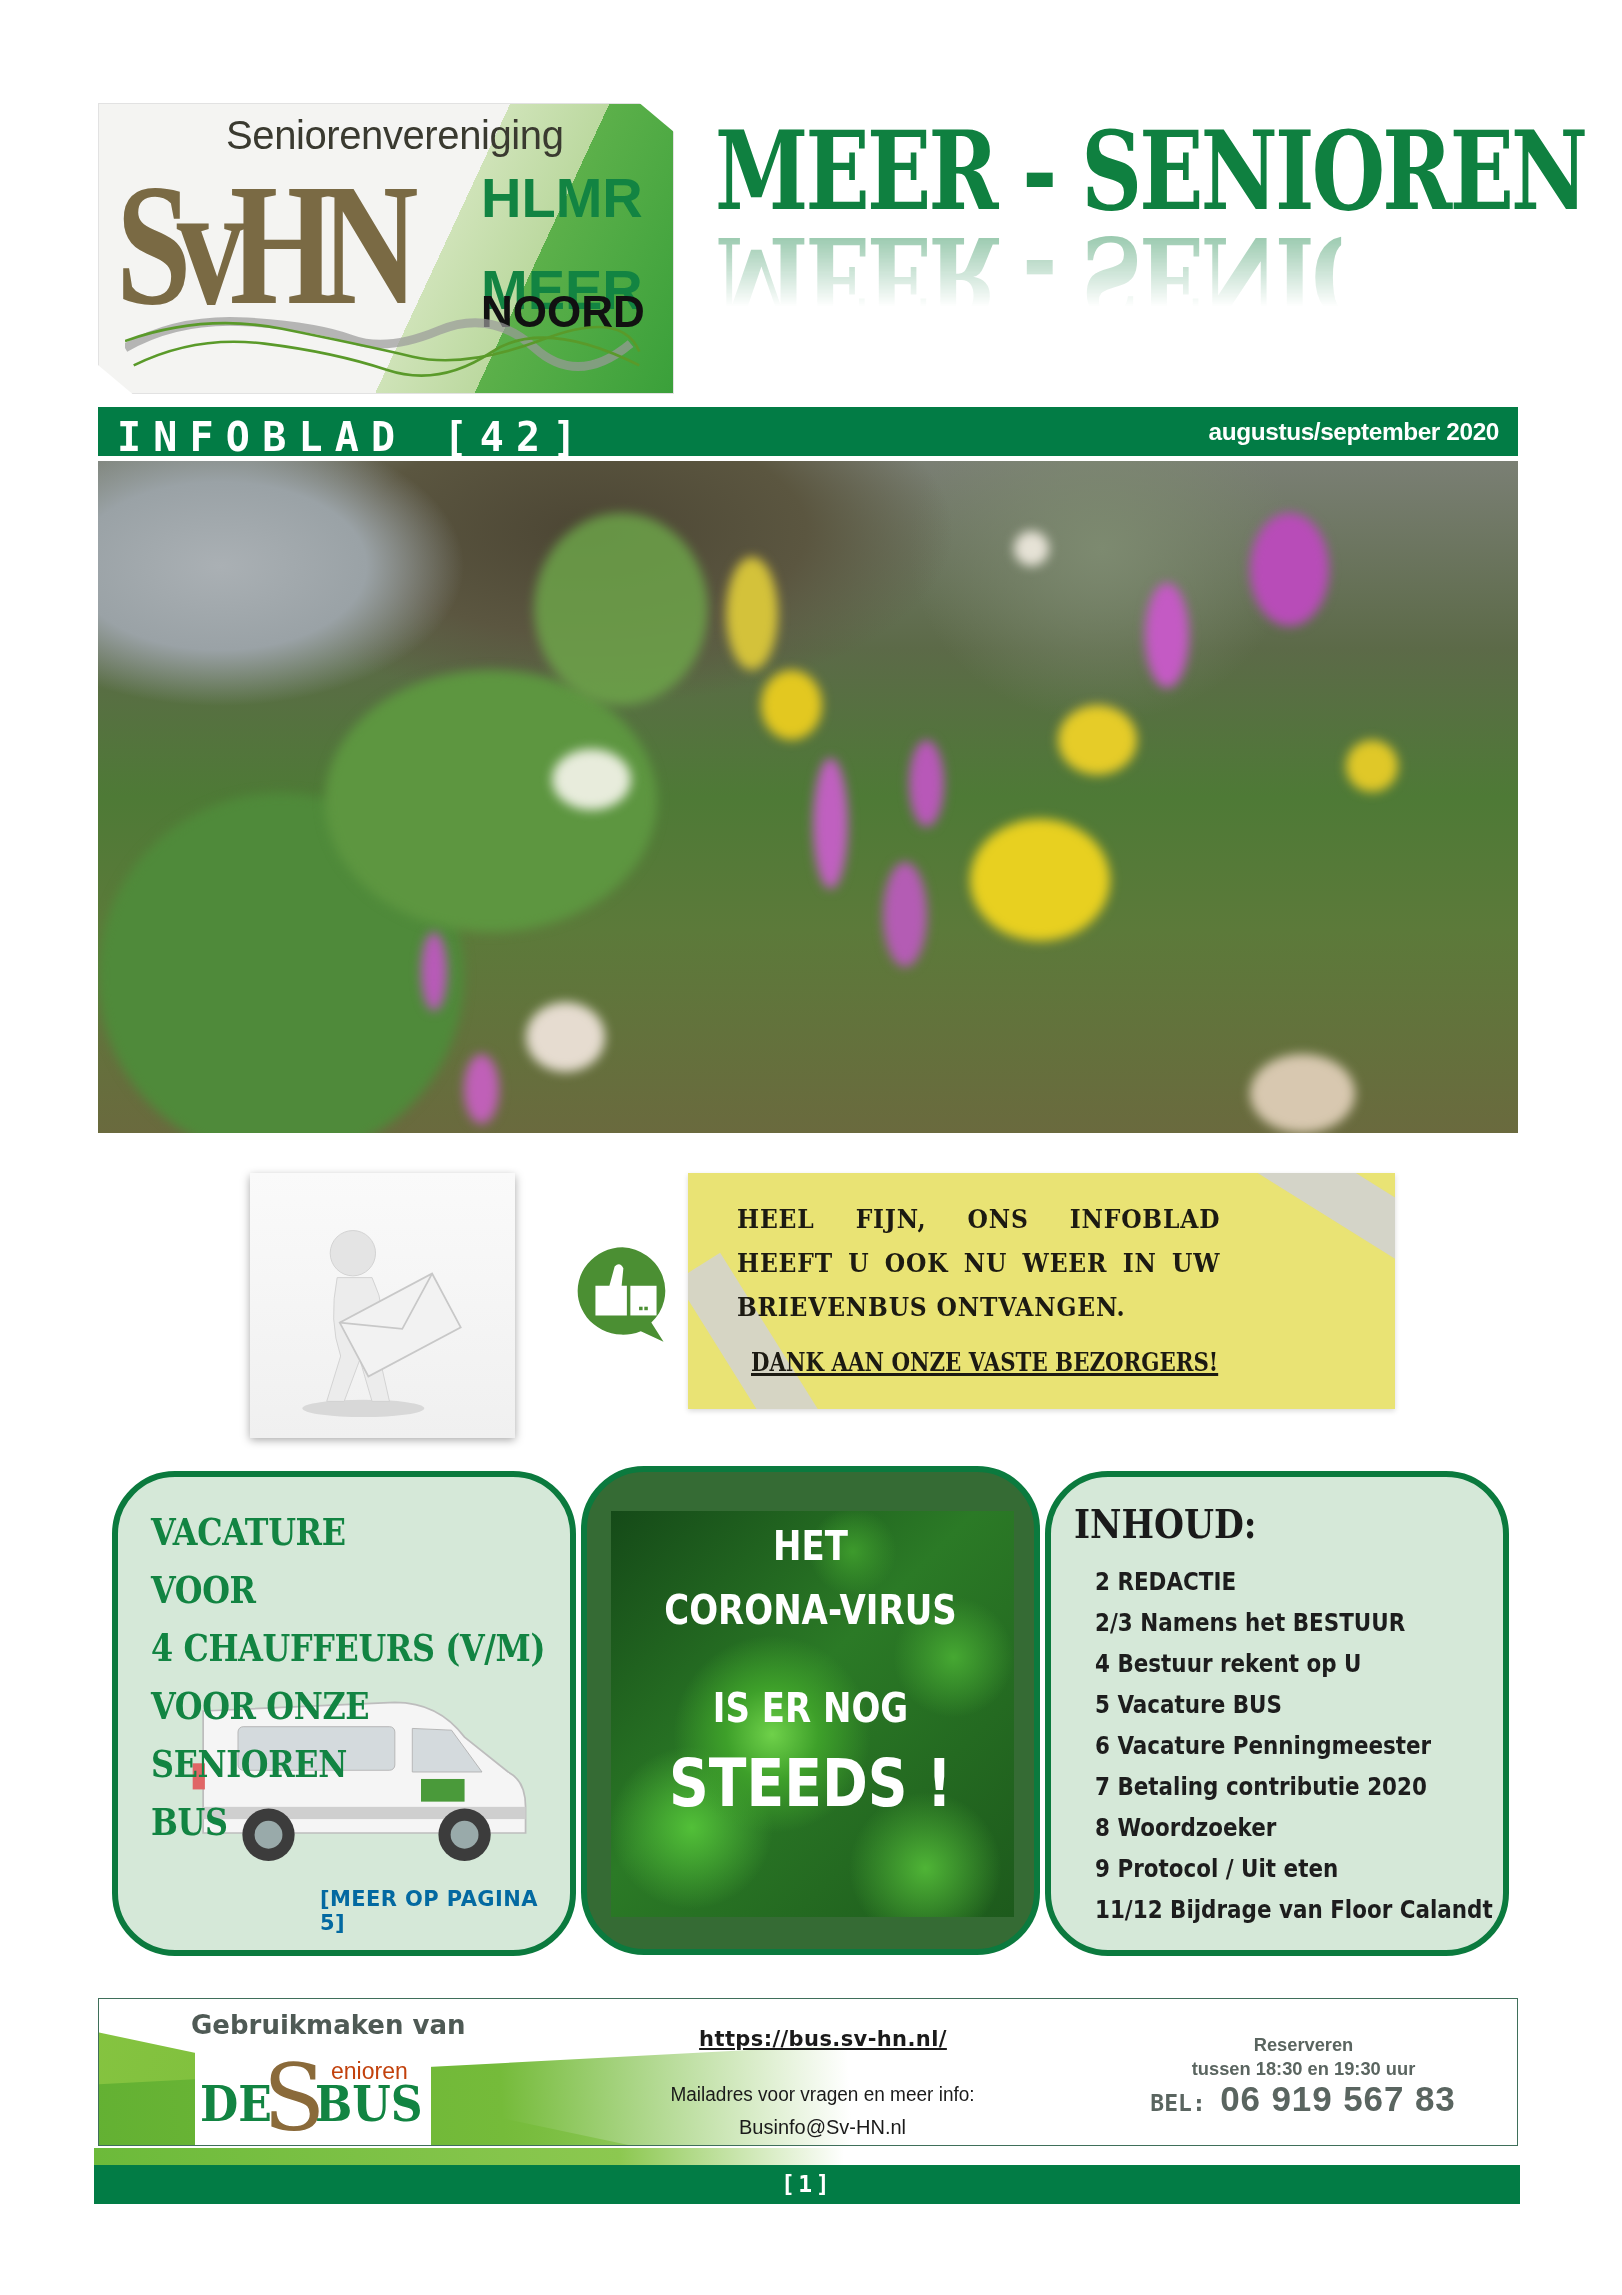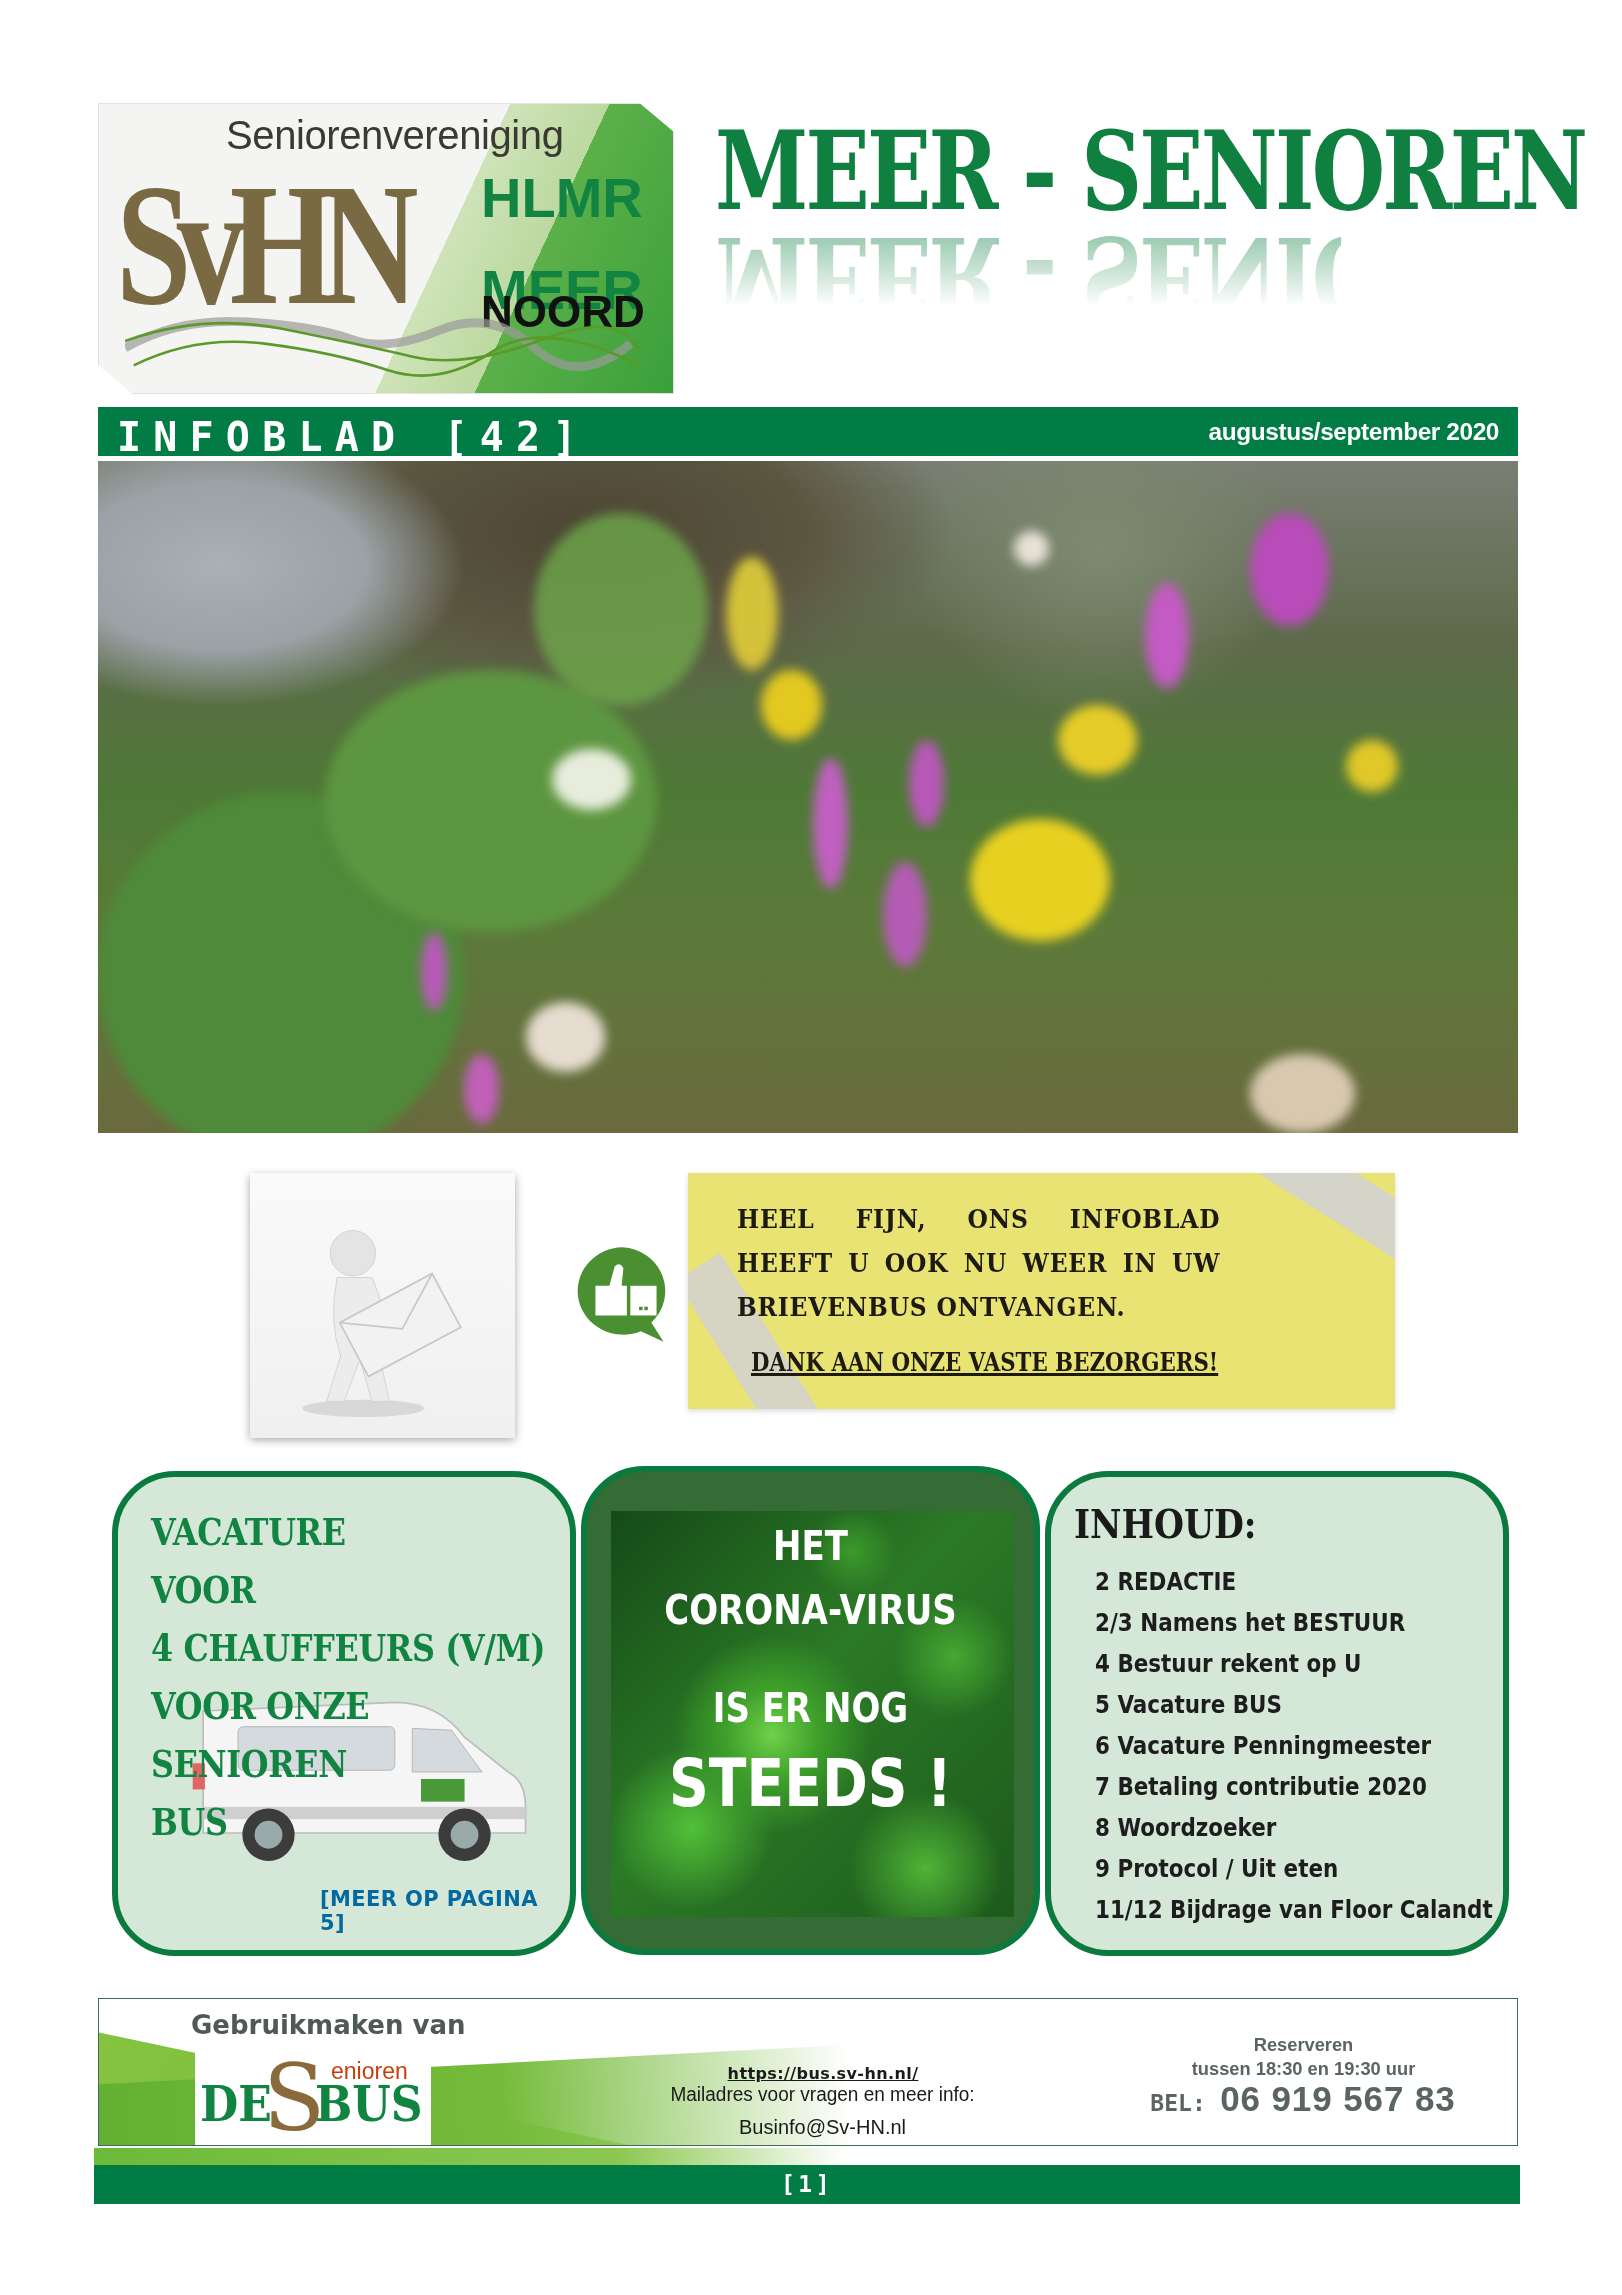--- a/index.html
+++ b/index.html
@@ -86,21 +86,21 @@
   #busbox { left: 98px; top: 1998px; width: 1420px; height: 148px; border: 1.3px solid #3f6f5a; background: #fff; overflow: hidden; }
   #busbox .swoosh1 { position: absolute; left: -35px; top: 26px; width: 785px; height: 227px; background: linear-gradient(100deg, #86c440 0%, #7bbd3c 40%, rgba(160,210,100,0.7) 70%, rgba(255,255,255,0) 100%); transform: rotate(12deg); transform-origin: left top; }
   #busbox .swoosh2 { position: absolute; left: -35px; top: 87px; width: 872px; height: 174px; background: linear-gradient(90deg, #62b032 0%, #75bb3a 50%, rgba(255,255,255,0) 90%); transform: rotate(-3deg); transform-origin: left top; }
   #busbox .gebruik { position: absolute; left: 92px; top: 10.5px; font-family: "DejaVu Sans", sans-serif; font-weight: bold; font-size: 26px; color: #4f5a55; }
   #busbox .desbus { position: absolute; left: 96px; top: 52px; width: 236px; height: 98px; background: #fff; }
   #busbox .desbus .de { position: absolute; left: 5.2px; top: 24.4px; font-family: "DejaVu Serif", serif; font-weight: bold; font-size: 49px; color: #128442; transform: scaleX(0.9); transform-origin: left top; }
   #busbox .desbus .s { position: absolute; left: 68px; top: -5.2px; font-family: "DejaVu Serif", serif; font-size: 91px; color: #8a6a3a; }
   #busbox .desbus .en { position: absolute; left: 112px; top: 7px; font-size: 23px; color: #c2410c; margin-left: 24px; }
   #busbox .desbus .bus { position: absolute; left: 120px; top: 24.4px; font-family: "DejaVu Serif", serif; font-weight: bold; font-size: 49px; color: #128442; transform: scaleX(0.9); transform-origin: left top; }
   #busbox .desbus .bar { position: absolute; left: 5.2px; top: 75px; width: 225px; height: 17.4px; background: #4d7c0f; color: #fff; font-size: 9.6px; text-align: center; line-height: 17.4px; letter-spacing: 0.4px; margin-top: 19px; }
-  #busbox .url { position: absolute; left: 558px; top: 28px; width: 332px; text-align: center; font-family: "DejaVu Sans", sans-serif; font-weight: bold; font-size: 16px; text-decoration: underline; color: #1a1a1a; letter-spacing: 0.4px; margin-top: 37px; }
+  #busbox .url { position: absolute; left: 558px; top: 28px; width: 332px; text-align: center; font-family: "DejaVu Sans", sans-serif; font-weight: bold; font-size: 21px; text-decoration: underline; color: #1a1a1a; letter-spacing: 0.4px; }
   #busbox .mail1 { position: absolute; left: 523px; top: 84px; width: 401px; text-align: center; font-size: 20px; color: #1a1a1a; transform: scaleX(0.95); }
   #busbox .mail2 { position: absolute; left: 523px; top: 117px; width: 401px; text-align: center; font-size: 20px; color: #1a1a1a; }
   #busbox .res1 { position: absolute; left: 1030px; top: 35px; width: 349px; text-align: center; font-weight: bold; font-size: 18.3px; color: #5a6560; }
   #busbox .res2 { position: absolute; left: 1030px; top: 59px; width: 349px; text-align: center; font-weight: bold; font-size: 18.3px; color: #5a6560; }
   #busbox .bel { position: absolute; left: 1012px; top: 80px; width: 384px; text-align: center; font-weight: bold; color: #5a6560; white-space: nowrap; }
   #busbox .bel .lbl { font-family: "DejaVu Sans Mono", monospace; font-size: 23px; margin-right: 10.5px; }
   #busbox .bel .num { font-size: 35px; letter-spacing: 0.9px; }
 
   
   #pagebar { left: 94px; top: 2165px; width: 1426px; height: 39px; background: #027c45; color: #fff; text-align: center; font-family: "DejaVu Sans Mono", monospace; font-weight: bold; font-size: 23px; line-height: 39px; letter-spacing: 3.5px; }

